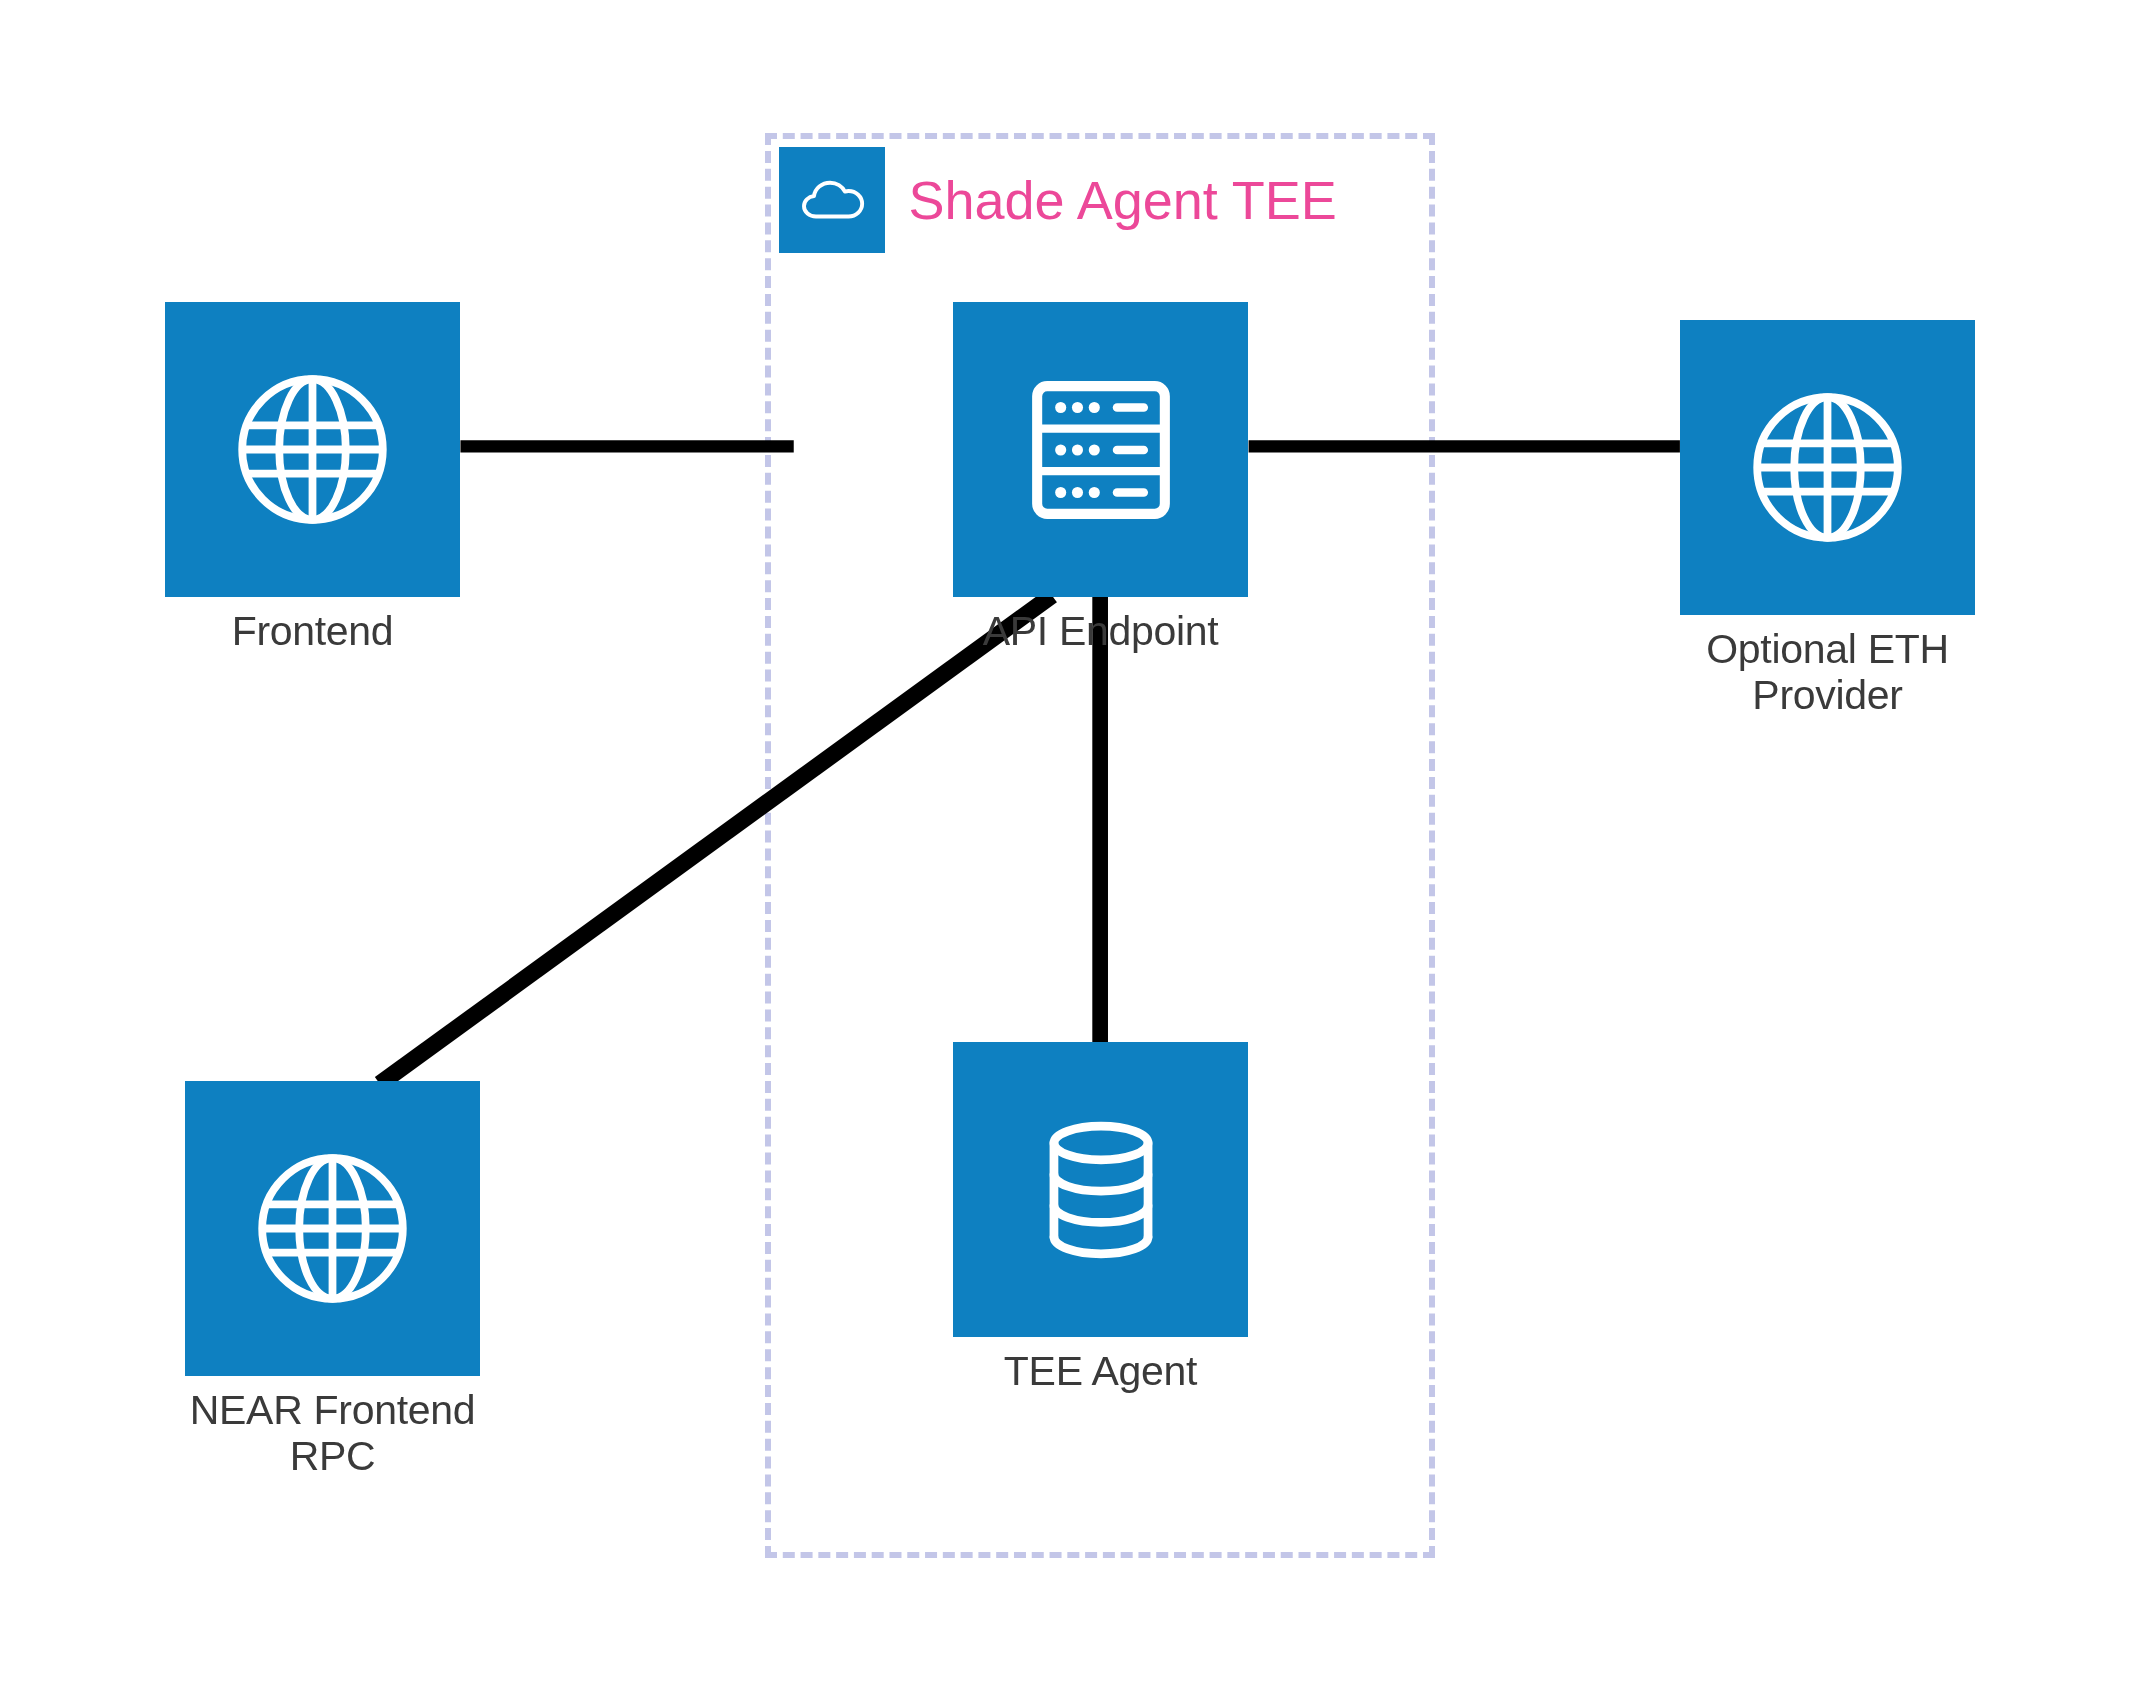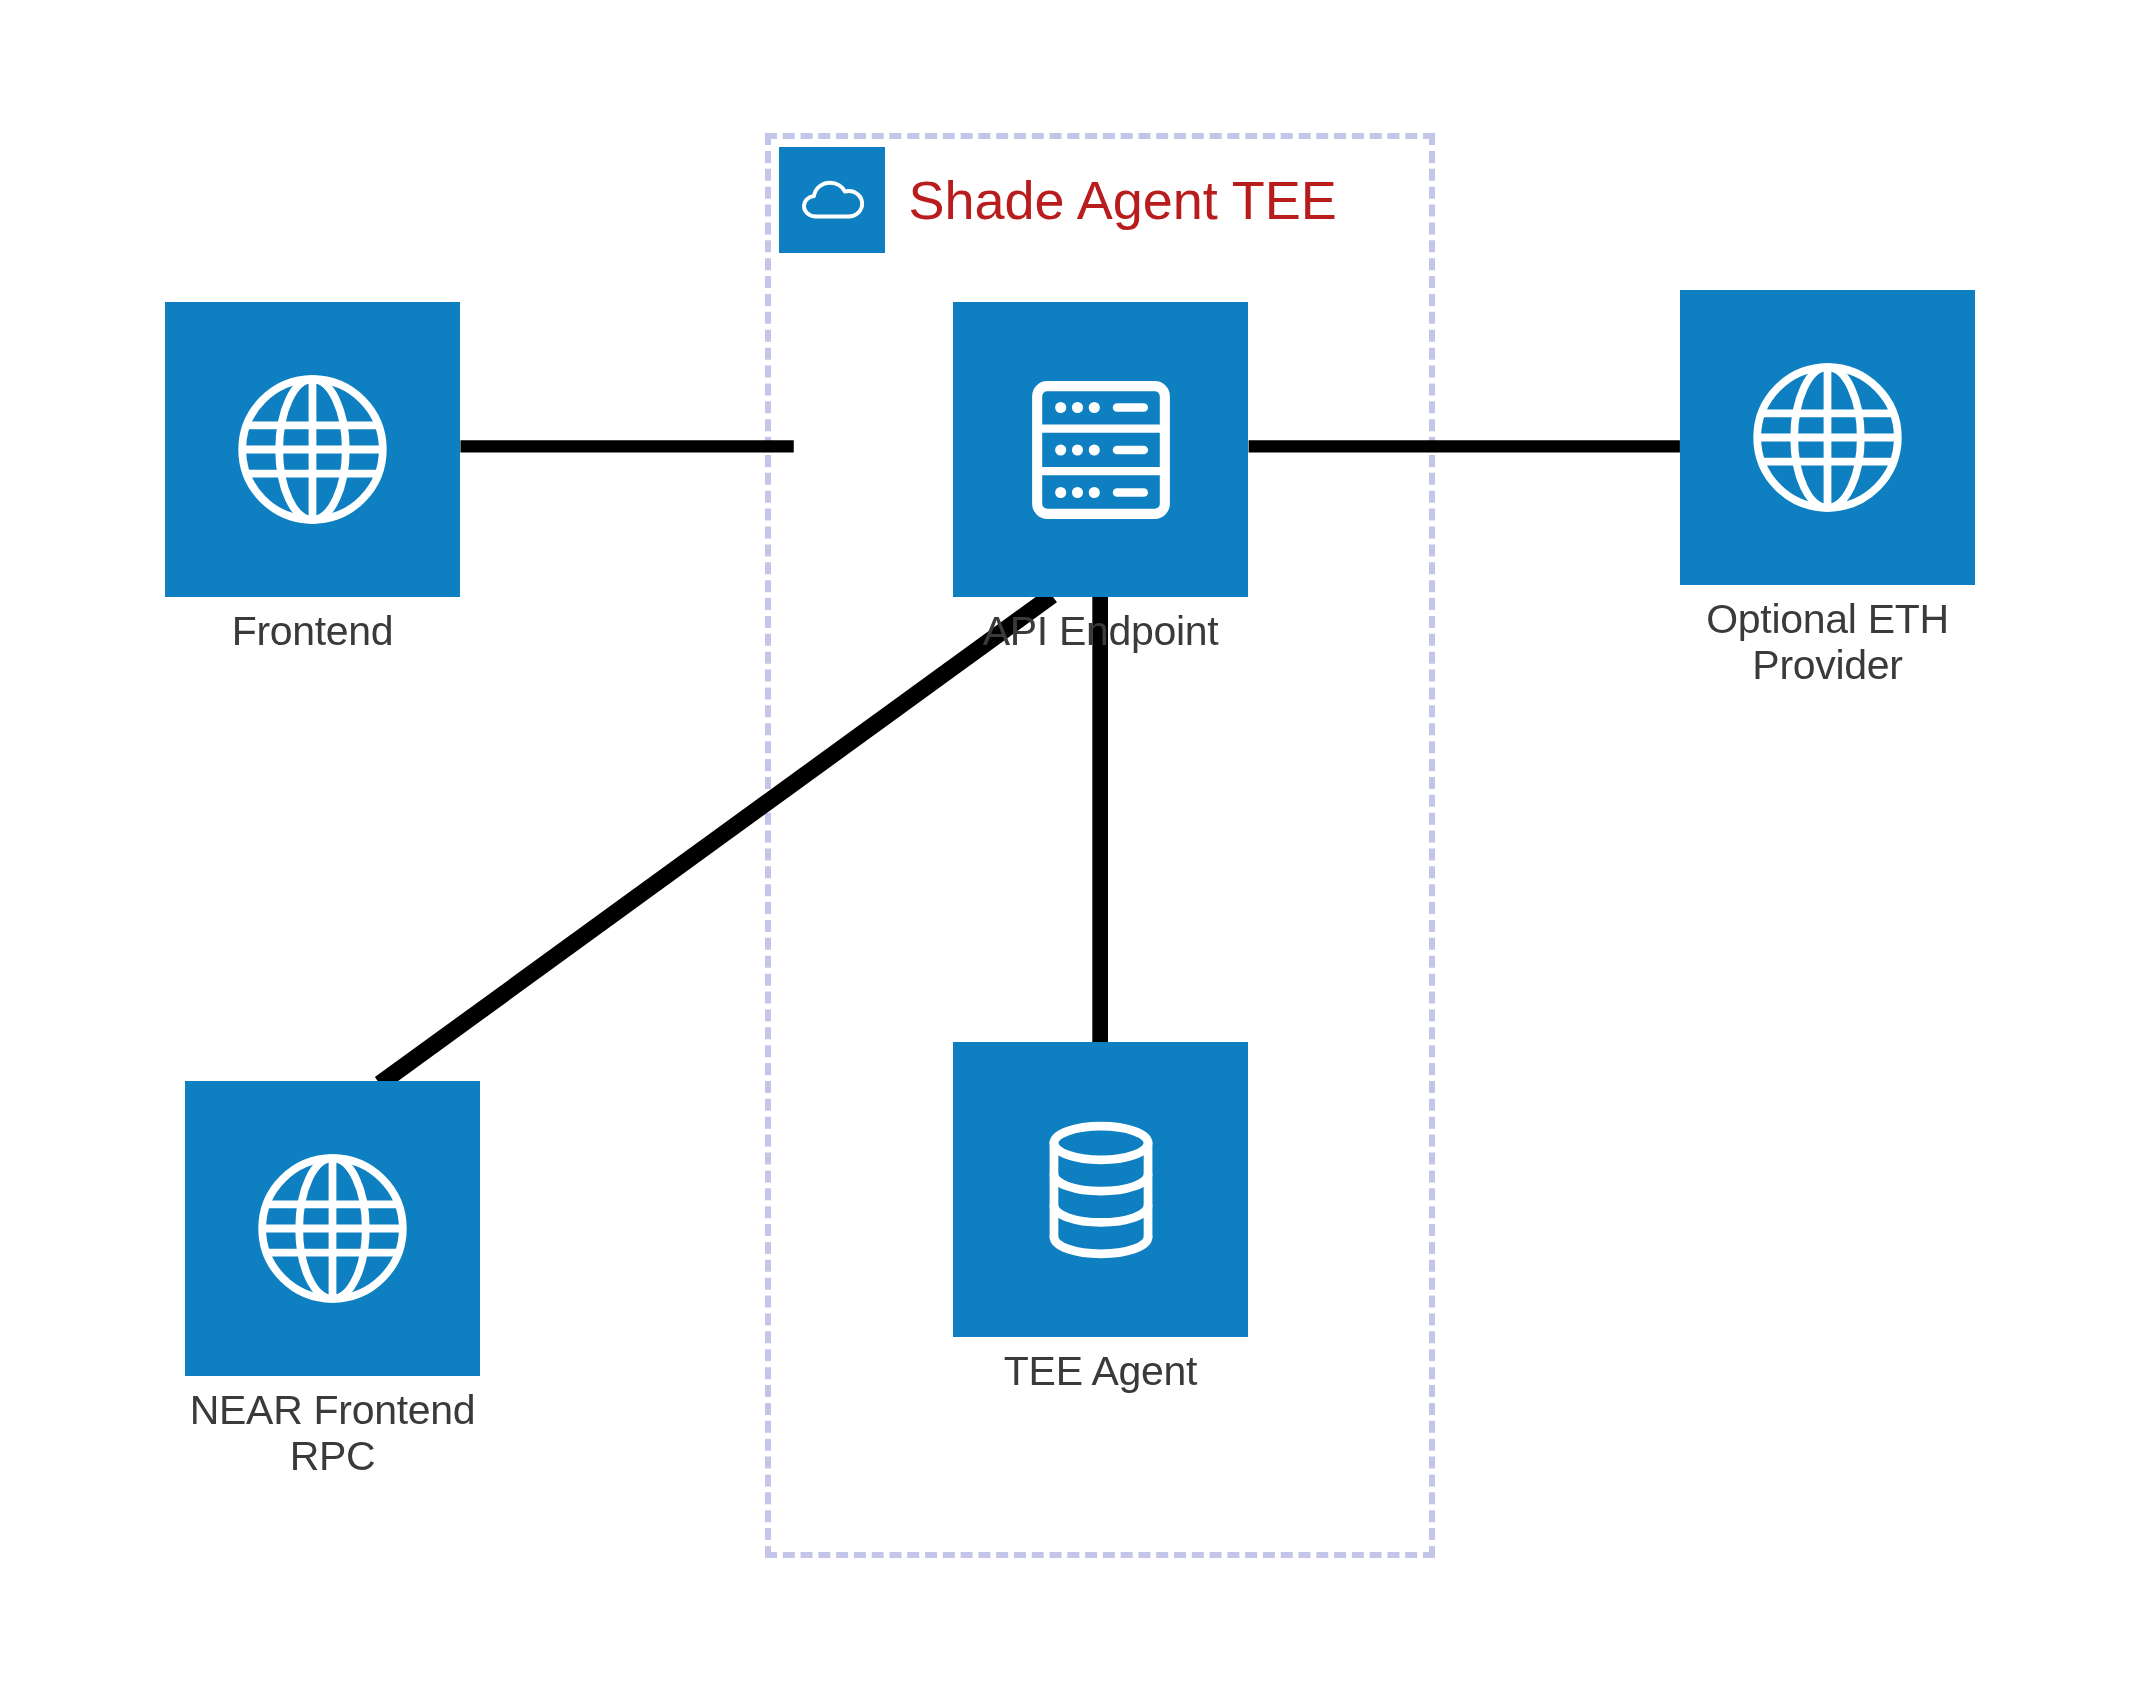--- a/index.html
+++ b/index.html
@@ -60,21 +60,21 @@
   }
   
   #node-frontend        { left: 165px;  top: 302px; }
   #node-frontend .node-box { width: 295px; height: 295px; }
   #node-frontend .node-label { top: 307px; width: 504px; }
 
   #node-api             { left: 953px; top: 302px; }
   #node-api .node-box   { width: 295px; height: 295px; }
   #node-api .node-label { top: 307px; width: 504px; }
 
-  #node-eth             { left: 1680px; top: 290px; }
+  #node-eth             { left: 1680px; top: 320px; }
   #node-eth .node-box   { width: 295px; height: 295px; }
   #node-eth .node-label { top: 307px; width: 504px; }
 
   #node-near            { left: 185px;  top: 1081px; }
   #node-near .node-box  { width: 295px; height: 295px; }
   #node-near .node-label { top: 307px; width: 504px; }
 
   #node-socket          { left: 953px; top: 1042px; }
   #node-socket .node-box { width: 295px; height: 295px; }
   #node-socket .node-label { top: 307px; width: 504px; }
@@ -91,21 +91,21 @@
     width: 106px;
     height: 106px;
     background: #0e80c1;
     display: flex;
     align-items: center;
     justify-content: center;
     flex: none;
   }
   #tee-header .chip-title {
     margin-left: 23.5px;
-    color: #b91c1c;
+    color: #ec4899;
     font-size: 54px;
     line-height: 1;
     white-space: nowrap;
     font-family: "Liberation Sans", sans-serif;
   }
   .svg-icon { display: block; }
 </style>
 </head>
 <body>
 

